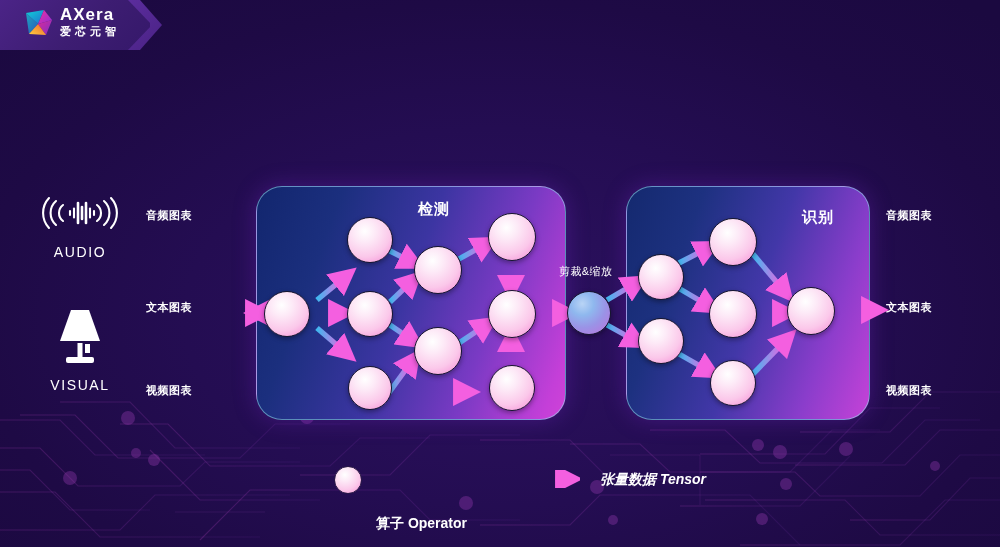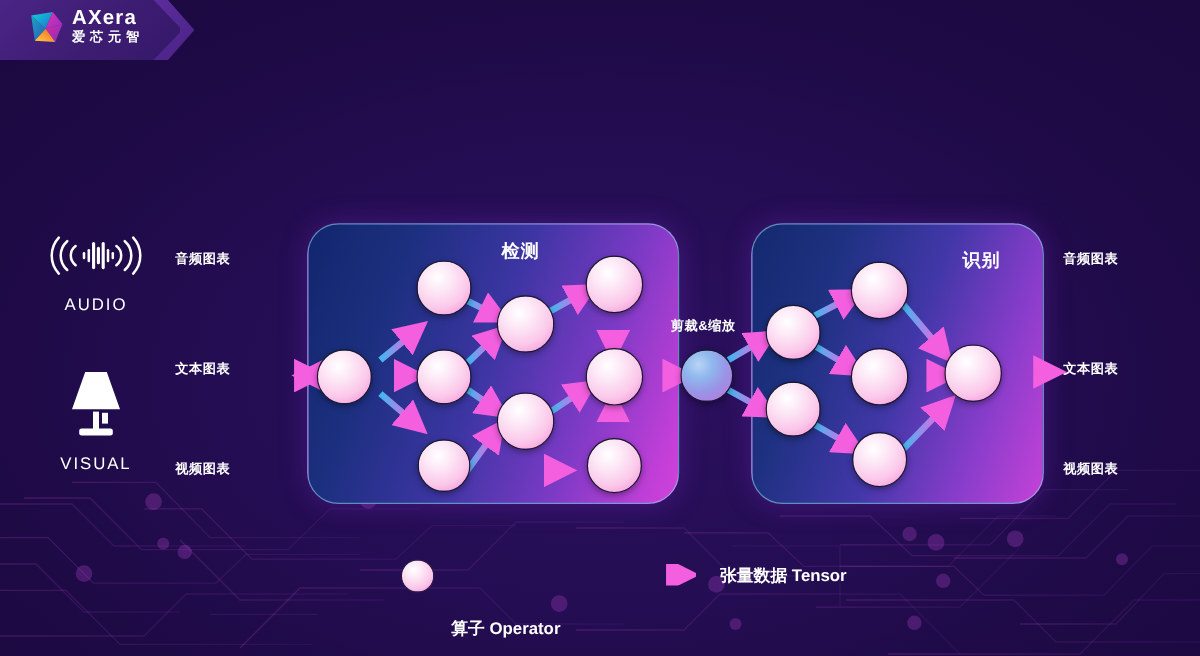--- a/index.html
+++ b/index.html
@@ -94,21 +94,21 @@
   }
   .node.mid{
     background:radial-gradient(circle at 34% 28%,#b9d4f5 0%,#8fb8ee 28%,#9a93e6 58%,#b07ee0 84%,#bf74df 100%);
   }
   .legend-dot{
     position:absolute;border-radius:50%;width:26px;height:26px;
     background:radial-gradient(circle at 38% 30%,#ffffff 0%,#fdeaf7 26%,#fbc8ea 62%,#f79fdc 88%,#f58ad4 100%);
     border:1px solid #2a1b46;
   }
   .mid-label{
-    position:absolute;font-size:11px;font-weight:bold;color:#ffffff;
+    position:absolute;font-size:11px;font-weight:normal;color:#ffffff;
     white-space:nowrap;letter-spacing:.4px;text-align:center;
   }
 
   
   .legend-item{position:absolute;font-size:14px;color:#ffffff;font-weight:bold;white-space:nowrap;}
   .legend-arrow{position:absolute;}
 
   svg.edges{position:absolute;left:0;top:0;width:1000px;height:547px;pointer-events:none;}
 </style>
 </head>
@@ -336,15 +336,15 @@
       <linearGradient id="lga" x1="0" y1="0" x2="1" y2="0">
         <stop offset="0%" stop-color="#3fb8f0"></stop>
           <stop offset="100%" stop-color="#f45fe0"></stop>
       </linearGradient>
       <marker id="lmh" markerWidth="5.2" markerHeight="5.2" refX="2.4" refY="2.6" orient="auto">
         <path d="M0 0 L5.2 2.6 L0 5.2 Z" fill="#f45fe0"></path>
       </marker>
     </defs>
     <line x1="2" y1="9" x2="56" y2="9" stroke="url(#lga)" stroke-width="5.4" marker-end="url(#lmh)"></line>
   </svg>
-  <div class="legend-item" style="left:600px;top:471px;">张量数据  Tensor</div>
+  <div class="legend-item" style="left:600px;top:471px;font-style:italic;">张量数据  Tensor</div>
 
 </div>
 
 </body></html>

